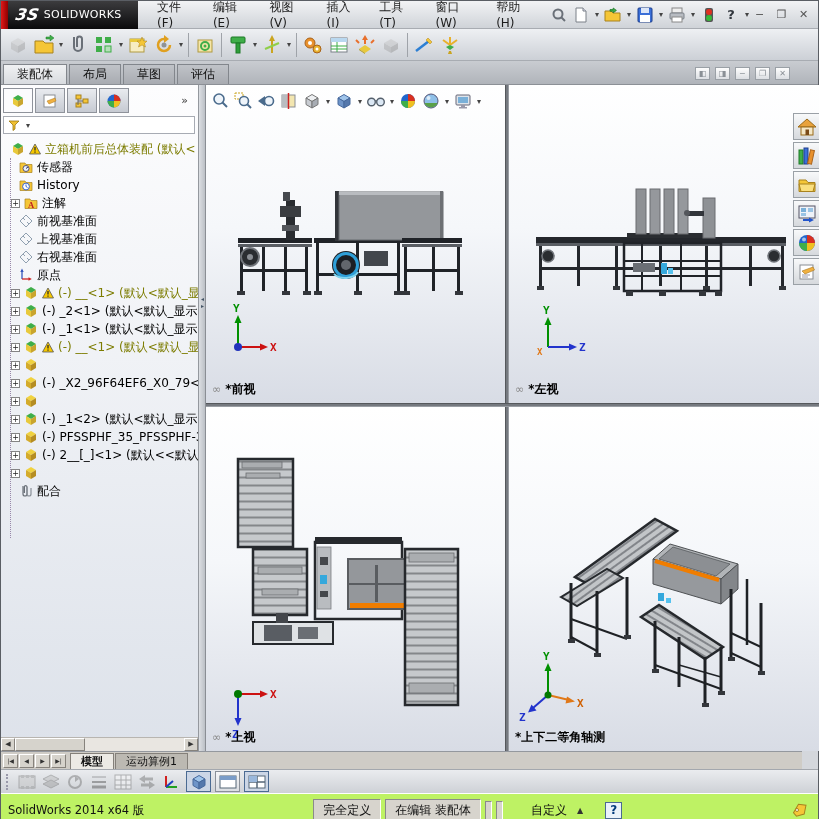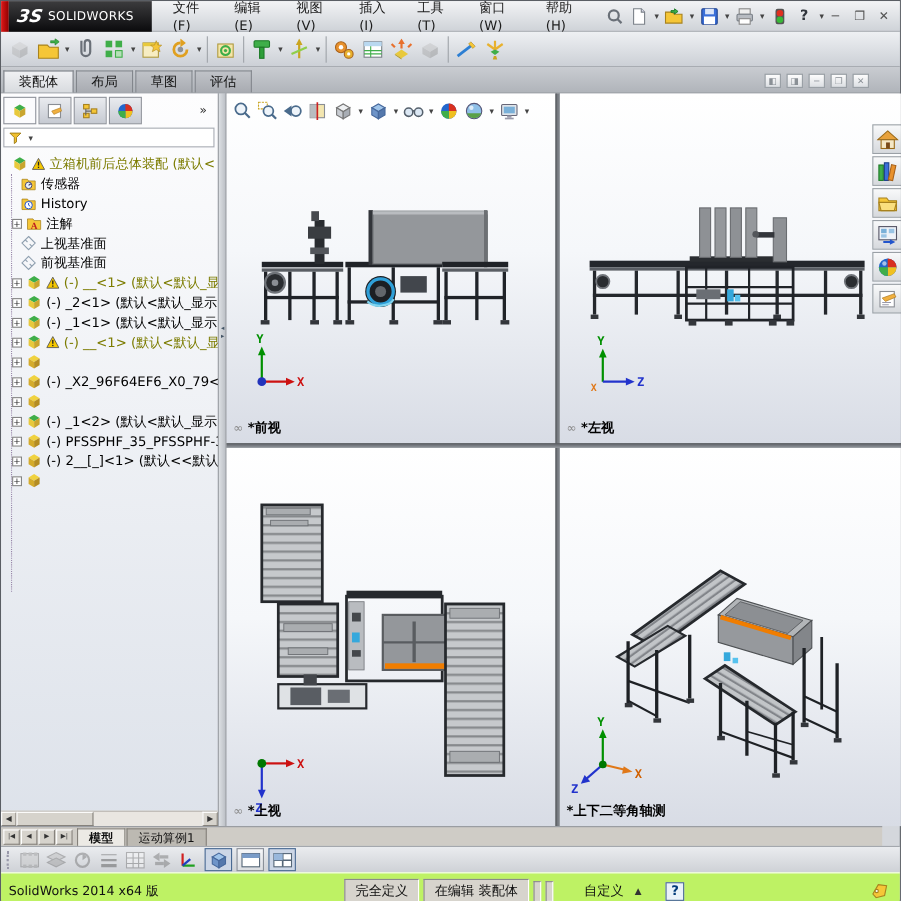--- a/index.html
+++ b/index.html
@@ -375,29 +375,46 @@
               <text x="4" y="12" font-size="8.5" font-weight="bold" fill="#c02020" font-family="serif">A</text>
             </svg>
           <span class="lbl">注解</span>
         </div>
         <div class="trow">
           <svg class="ti" viewBox="0 0 14 14">
               <polygon points="7,1 13,7 7,13 1,7" fill="none" stroke="#90a0b0" stroke-width="1"></polygon>
               <line x1="4" y1="4" x2="6" y2="6" stroke="#90a0b0"></line>
               <line x1="10" y1="10" x2="8" y2="8" stroke="#90a0b0"></line>
             </svg>
-          <span class="lbl">上视基准面</span>
+          <span class="lbl">前视基准面</span>
         </div>
         <div class="trow">
           <svg class="ti" viewBox="0 0 14 14">
               <polygon points="7,1 13,7 7,13 1,7" fill="none" stroke="#90a0b0" stroke-width="1"></polygon>
               <line x1="4" y1="4" x2="6" y2="6" stroke="#90a0b0"></line>
               <line x1="10" y1="10" x2="8" y2="8" stroke="#90a0b0"></line>
             </svg>
-          <span class="lbl">前视基准面</span>
+          <span class="lbl">上视基准面</span>
+        </div>
+        <div class="trow">
+          <svg class="ti" viewBox="0 0 14 14">
+              <polygon points="7,1 13,7 7,13 1,7" fill="none" stroke="#90a0b0" stroke-width="1"></polygon>
+              <line x1="4" y1="4" x2="6" y2="6" stroke="#90a0b0"></line>
+              <line x1="10" y1="10" x2="8" y2="8" stroke="#90a0b0"></line>
+            </svg>
+          <span class="lbl">右视基准面</span>
+        </div>
+        <div class="trow">
+          <svg class="ti" viewBox="0 0 14 14">
+              <line x1="3" y1="11" x2="3" y2="2" stroke="#3355bb" stroke-width="1.3"></line>
+              <polygon points="3,0.5 1.3,4 4.7,4" fill="#3355bb"></polygon>
+              <line x1="3" y1="11" x2="11" y2="11" stroke="#cc2222" stroke-width="1.3"></line>
+              <polygon points="12.8,11 9.5,9.3 9.5,12.7" fill="#cc2222"></polygon>
+            </svg>
+          <span class="lbl">原点</span>
         </div>
 
         <div class="trow exp olive">
           <span class="expbox">+</span>
           <svg class="ti" viewBox="0 0 14 14">
               <polygon points="2,4 7,1 12,4 7,7" fill="#3fae49"></polygon>
               <polygon points="2,4 7,7 7,13 2,10" fill="#e8c93c"></polygon>
               <polygon points="12,4 7,7 7,13 12,10" fill="#c9a52e"></polygon>
             </svg>
           <svg class="wi" viewBox="0 0 12 12">
@@ -491,20 +508,27 @@
             </svg>
           <span class="lbl">(-) 2__[_]&lt;1&gt; (默认&lt;&lt;默认</span>
         </div>
         <div class="trow exp">
           <span class="expbox">+</span>
           <svg class="ti" viewBox="0 0 14 14">
               <polygon points="2,4 7,1 12,4 7,7" fill="#f0d23f"></polygon>
               <polygon points="2,4 7,7 7,13 2,10" fill="#d4ab2b"></polygon>
               <polygon points="12,4 7,7 7,13 12,10" fill="#b58d22"></polygon>
             </svg>
+        </div>
+        <div class="trow">
+          <svg class="ti" viewBox="0 0 14 14">
+              <path d="M4,2 v8 a2,2 0 0 0 4,0 v-7 a1.3,1.3 0 0 0 -2.6,0 v6" fill="none" stroke="#6a7078" stroke-width="1.2"></path>
+              <path d="M8,3 v7 a2,2 0 0 0 4,0 v-6" fill="none" stroke="#8a9098" stroke-width="1.2"></path>
+            </svg>
+          <span class="lbl">配合</span>
         </div>
       </div>
 
       <div class="hscroll">
         <span class="sbtn">◀</span>
         <span class="sthumb"></span>
         <span class="strack"></span>
         <span class="sbtn">▶</span>
       </div>
     </div>

